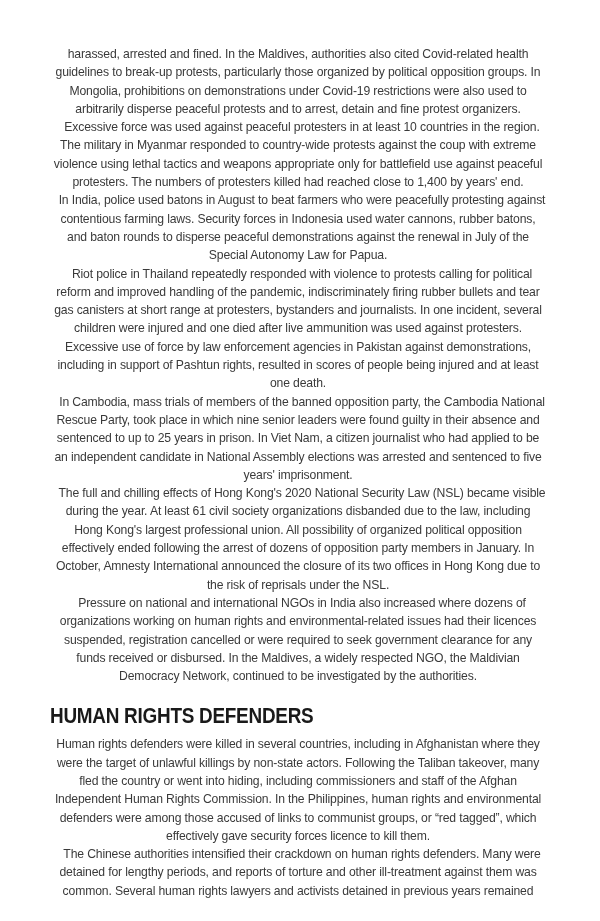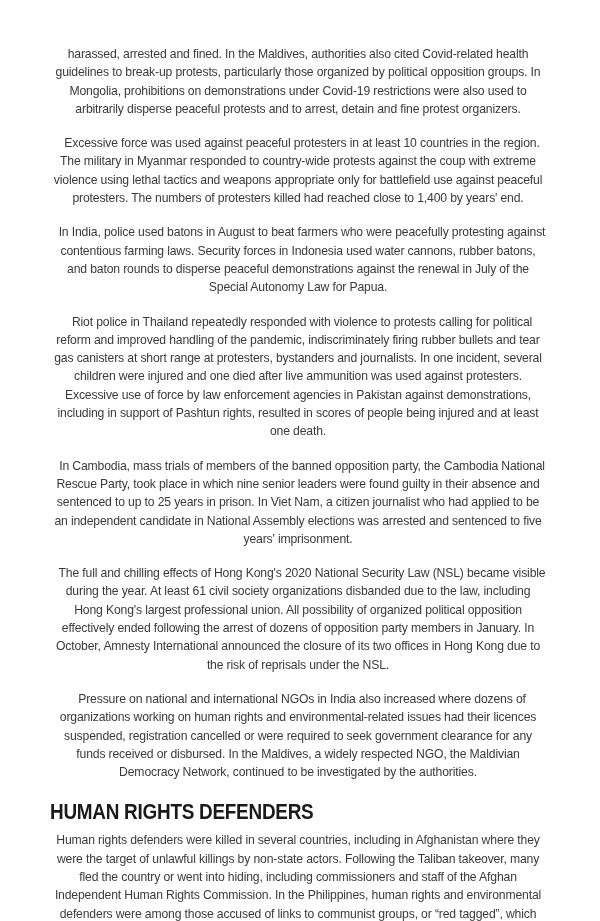--- a/index.html
+++ b/index.html
@@ -7,21 +7,21 @@
     .page { position: absolute; left: 50px; top: 45px; width: 496px; }
     .para {
       font-family: Liberation Sans, sans-serif;
       font-size: 12.2px;
       line-height: 18.3px;
       color: #3a3a3a;
       margin: 0;
       text-align: center;
       letter-spacing: -0.15px;
     }
-    .para.indent { text-indent: 8px; margin-top: 16px; }
+    .para.indent { text-indent: 8px; }
     .heading {
       font-family: "Liberation Sans", sans-serif;
       font-weight: bold;
       font-size: 22px;
       line-height: 26px;
       color: #1a1a1a;
       letter-spacing: -0.3px;
       margin: 18px 0 6px 0;
       transform: scaleX(0.86);
       transform-origin: left center;

